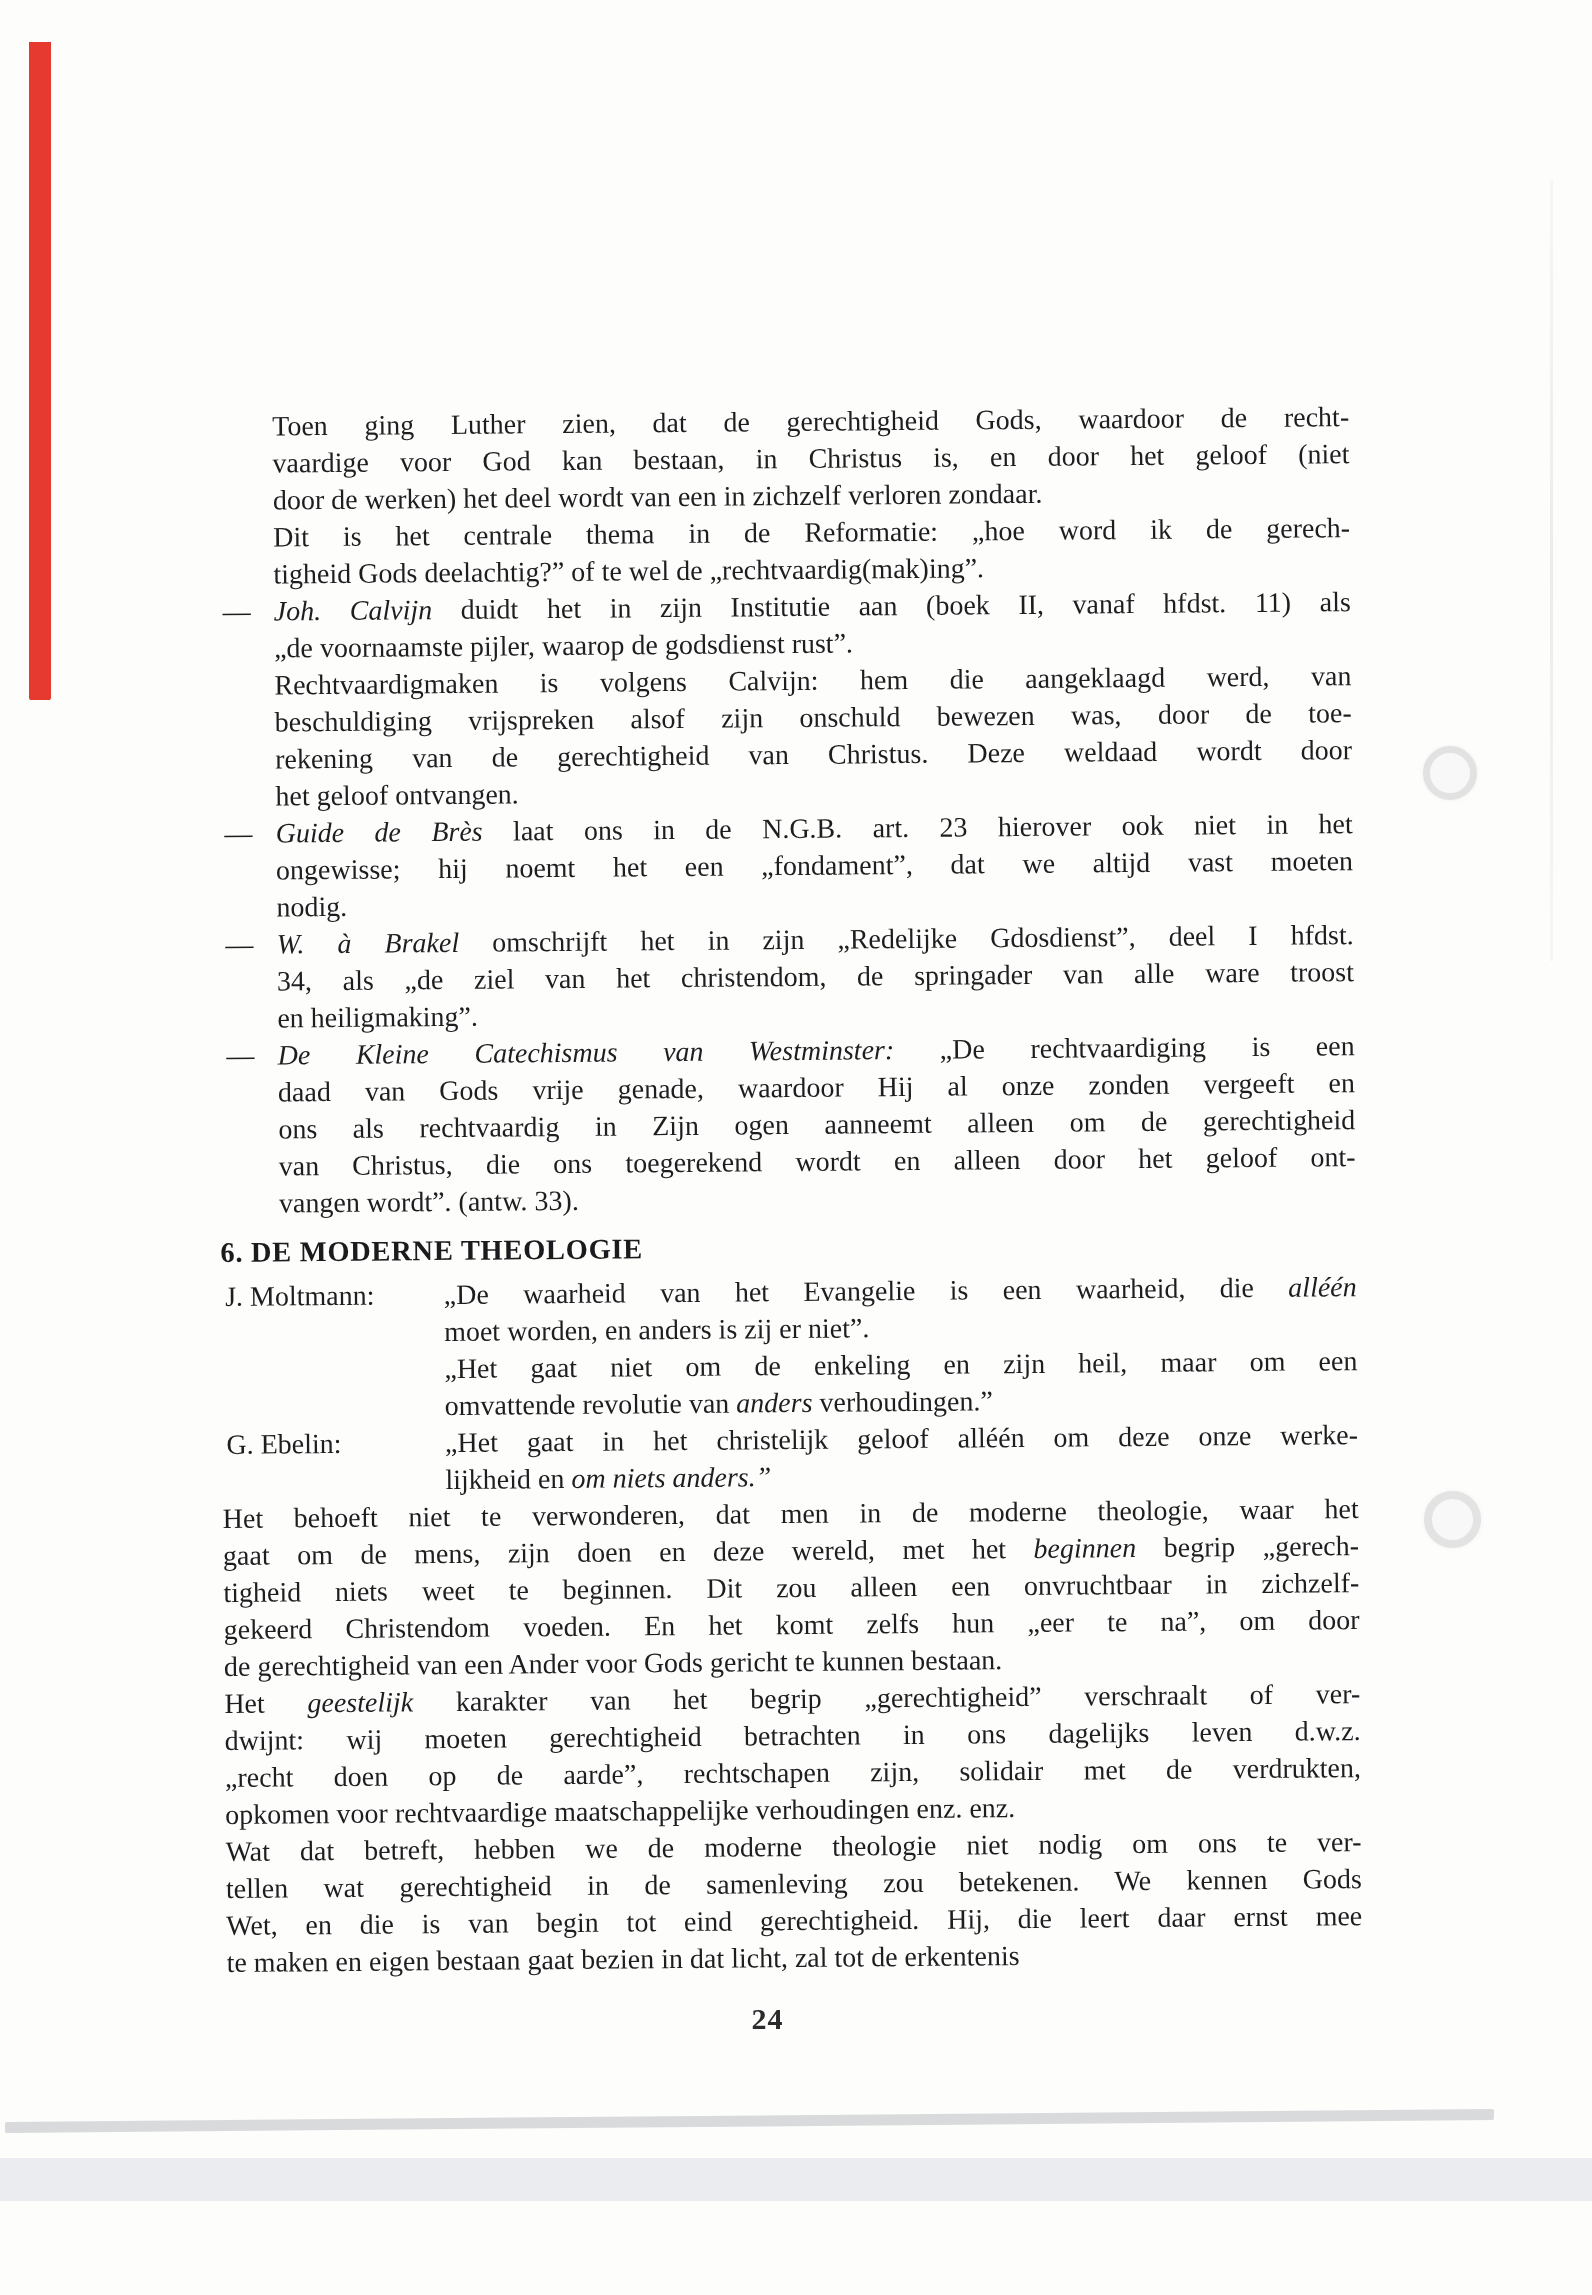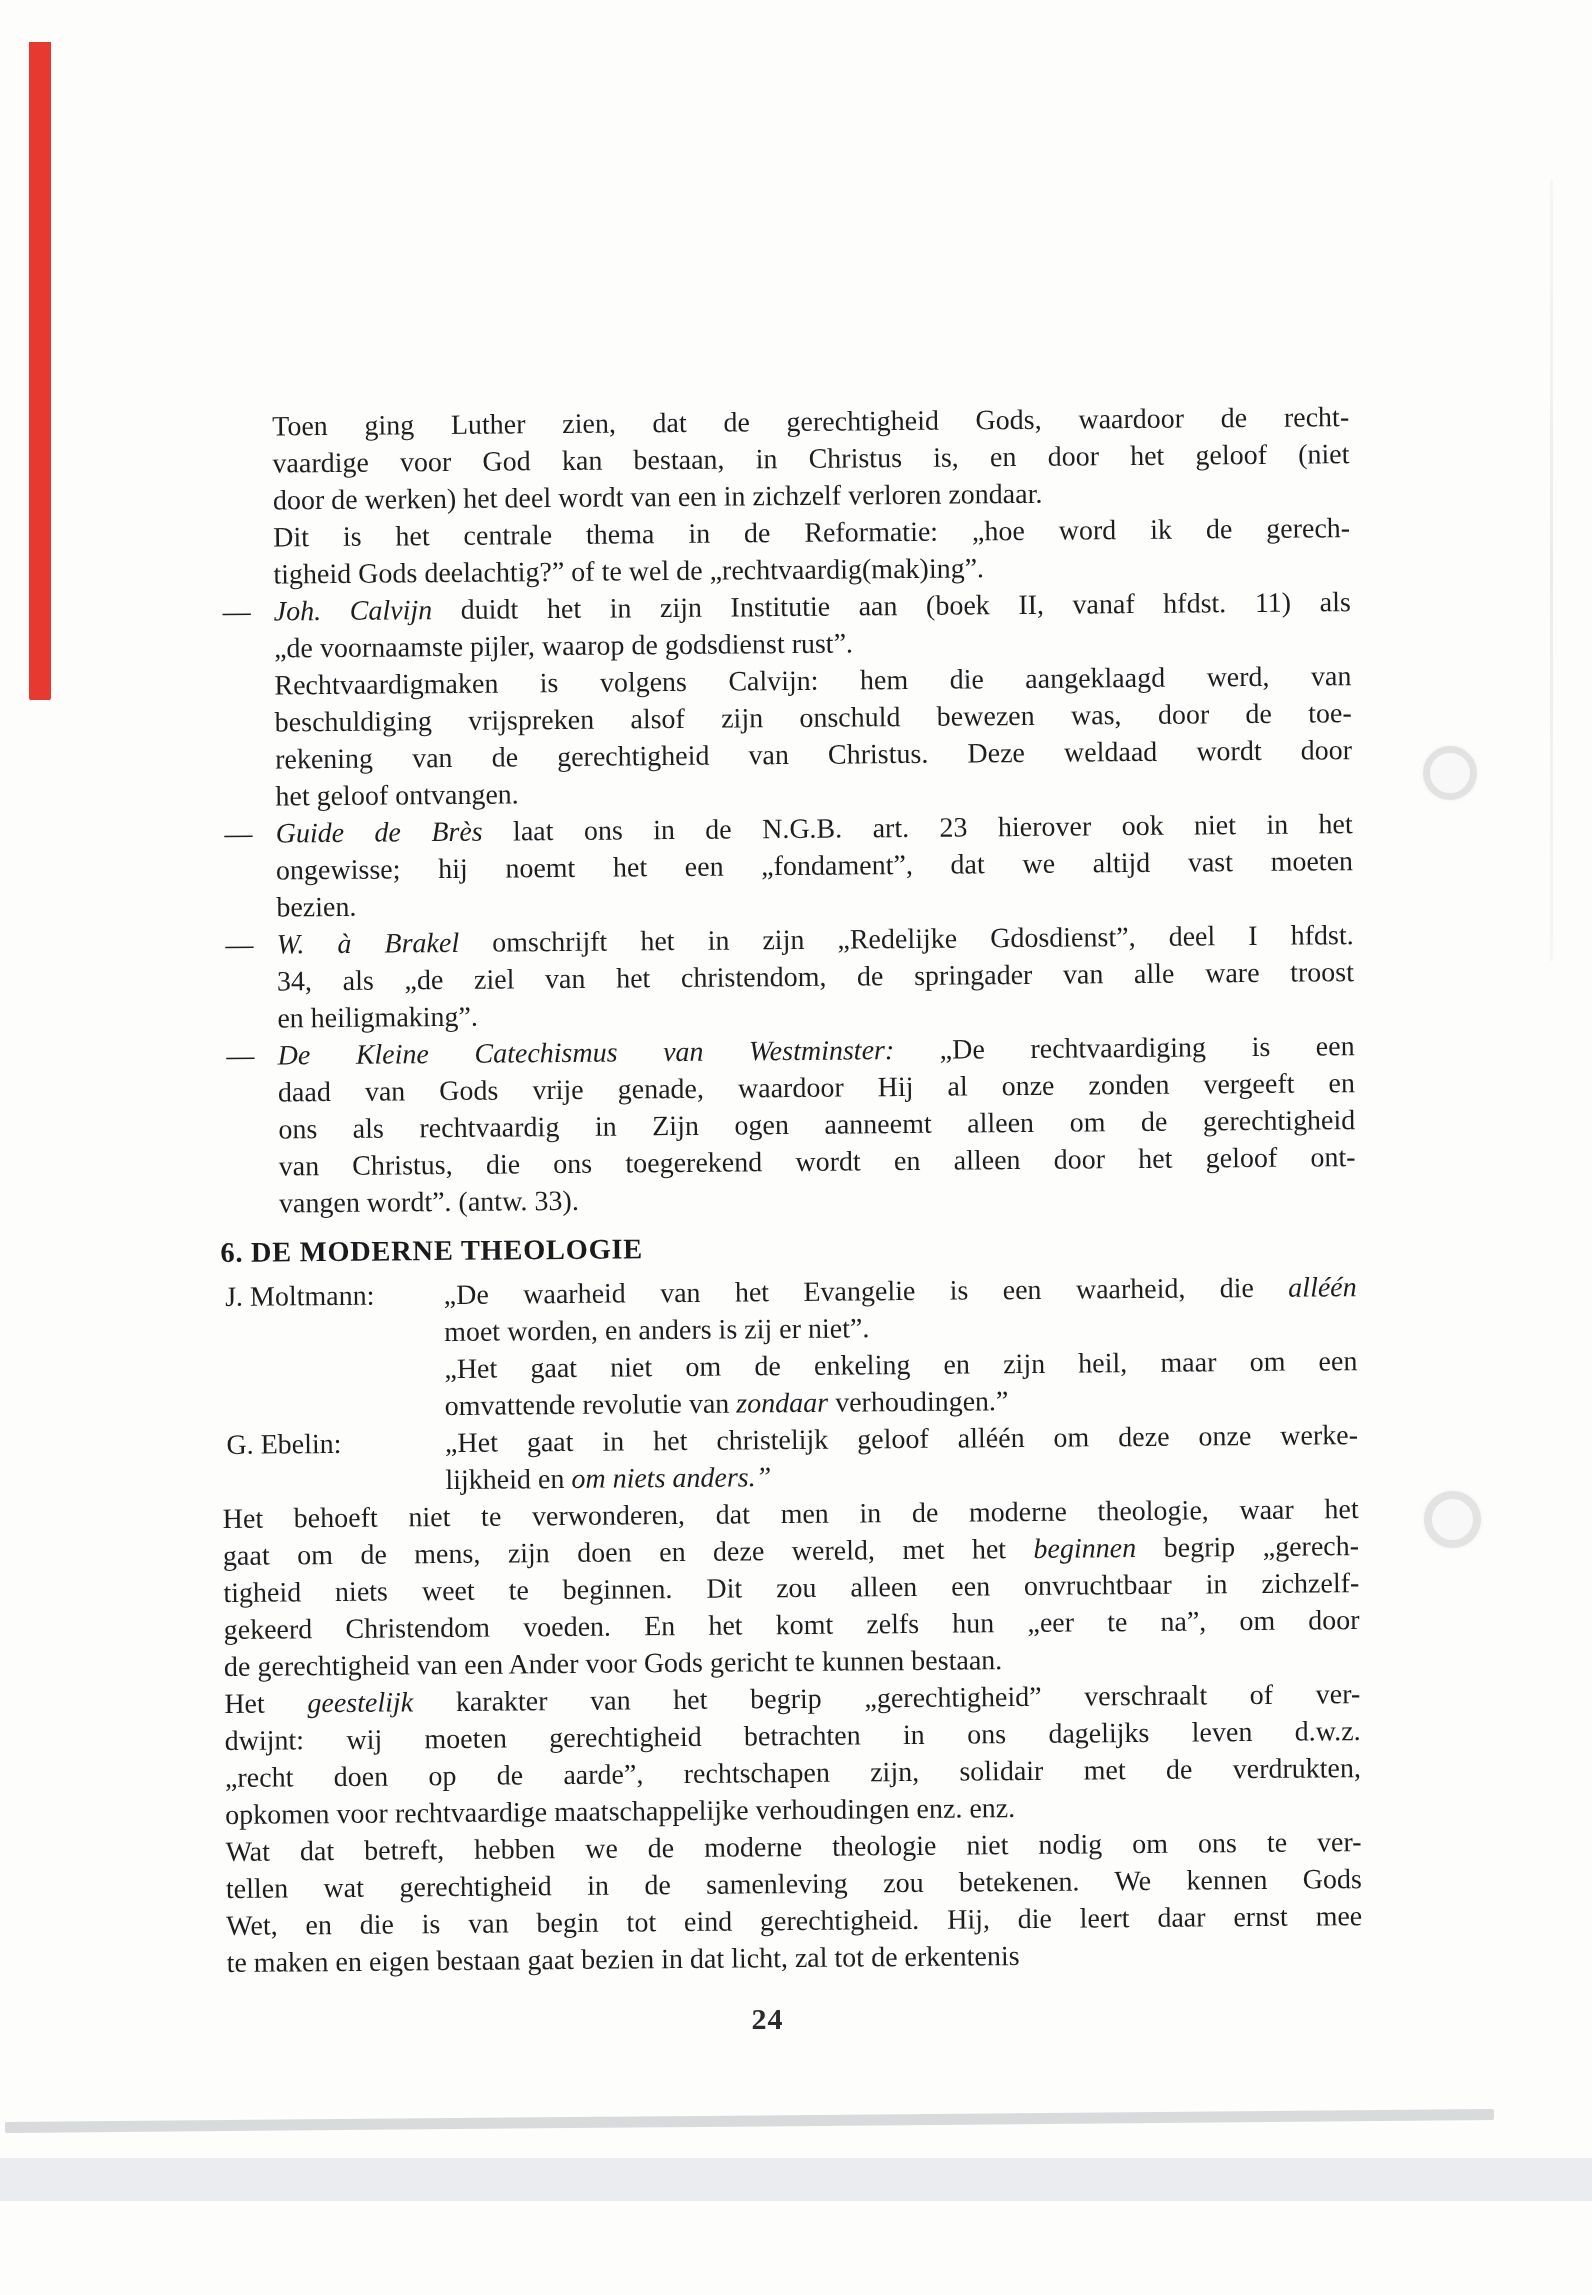--- a/index.html
+++ b/index.html
@@ -62,36 +62,36 @@
         <div class="ln hang j"><span>Dit is het centrale thema in de Reformatie: „hoe word ik de gerech-</span></div>
         <div class="ln hang"><span>tigheid Gods deelachtig?” of te wel de „rechtvaardig(mak)ing”.</span></div>
         <div class="ln hang j"><span class="dash">—</span><span class="it">Joh. Calvijn</span><span> duidt het in zijn Institutie aan (boek II, vanaf hfdst. 11) als</span></div>
         <div class="ln hang"><span>„de voornaamste pijler, waarop de godsdienst rust”.</span></div>
         <div class="ln hang j"><span>Rechtvaardigmaken is volgens Calvijn: hem die aangeklaagd werd, van</span></div>
         <div class="ln hang j"><span>beschuldiging vrijspreken alsof zijn onschuld bewezen was, door de toe-</span></div>
         <div class="ln hang j"><span>rekening van de gerechtigheid van Christus. Deze weldaad wordt door</span></div>
         <div class="ln hang"><span>het geloof ontvangen.</span></div>
         <div class="ln hang j"><span class="dash">—</span><span class="it">Guide de Brès</span><span> laat ons in de N.G.B. art. 23 hierover ook niet in het</span></div>
         <div class="ln hang j"><span>ongewisse; hij noemt het een „fondament”, dat we altijd vast moeten</span></div>
-        <div class="ln hang"><span>bezien.</span></div>
+        <div class="ln hang"><span>nodig.</span></div>
         <div class="ln hang j"><span class="dash">—</span><span class="it">W. à Brakel</span><span> omschrijft het in zijn „Redelijke Gdosdienst”, deel I hfdst.</span></div>
         <div class="ln hang j"><span>34, als „de ziel van het christendom, de springader van alle ware troost</span></div>
         <div class="ln hang"><span>en heiligmaking”.</span></div>
         <div class="ln hang j"><span class="dash">—</span><span class="it">De Kleine Catechismus van Westminster:</span><span> „De rechtvaardiging is een</span></div>
         <div class="ln hang j"><span>daad van Gods vrije genade, waardoor Hij al onze zonden vergeeft en</span></div>
         <div class="ln hang j"><span>ons als rechtvaardig in Zijn ogen aanneemt alleen om de gerechtigheid</span></div>
         <div class="ln hang j"><span>van Christus, die ons toegerekend wordt en alleen door het geloof ont-</span></div>
         <div class="ln hang"><span>vangen wordt”. (antw. 33).</span></div>
       </div>
     <h2 id="heading">6. DE MODERNE THEOLOGIE</h2>
     <div id="section-moderne">
         <div class="ln quote j"><span class="lbl">J. Moltmann:</span><span>„De waarheid van het Evangelie is een waarheid, die </span><span class="it">alléén</span></div>
         <div class="ln quote"><span>moet worden, en anders is zij er niet”.</span></div>
         <div class="ln quote j"><span>„Het gaat niet om de enkeling en zijn heil, maar om een</span></div>
-        <div class="ln quote"><span>omvattende revolutie van </span><span class="it">zondaar</span><span> verhoudingen.”</span></div>
+        <div class="ln quote"><span>omvattende revolutie van </span><span class="it">anders</span><span> verhoudingen.”</span></div>
         <div class="ln quote j"><span class="lbl">G. Ebelin:</span><span>„Het gaat in het christelijk geloof alléén om deze onze werke-</span></div>
         <div class="ln quote"><span>lijkheid en </span><span class="it">om niets anders.”</span></div>
         <div class="ln j"><span>Het behoeft niet te verwonderen, dat men in de moderne theologie, waar het</span></div>
         <div class="ln j"><span>gaat om de mens, zijn doen en deze wereld, met het </span><span class="it">beginnen</span><span> begrip „gerech-</span></div>
         <div class="ln j"><span>tigheid niets weet te beginnen. Dit zou alleen een onvruchtbaar in zichzelf-</span></div>
         <div class="ln j"><span>gekeerd Christendom voeden. En het komt zelfs hun „eer te na”, om door</span></div>
         <div class="ln"><span>de gerechtigheid van een Ander voor Gods gericht te kunnen bestaan.</span></div>
         <div class="ln j"><span>Het </span><span class="it">geestelijk</span><span> karakter van het begrip „gerechtigheid” verschraalt of ver-</span></div>
         <div class="ln j"><span>dwijnt: wij moeten gerechtigheid betrachten in ons dagelijks leven d.w.z.</span></div>
         <div class="ln j"><span>„recht doen op de aarde”, rechtschapen zijn, solidair met de verdrukten,</span></div>

